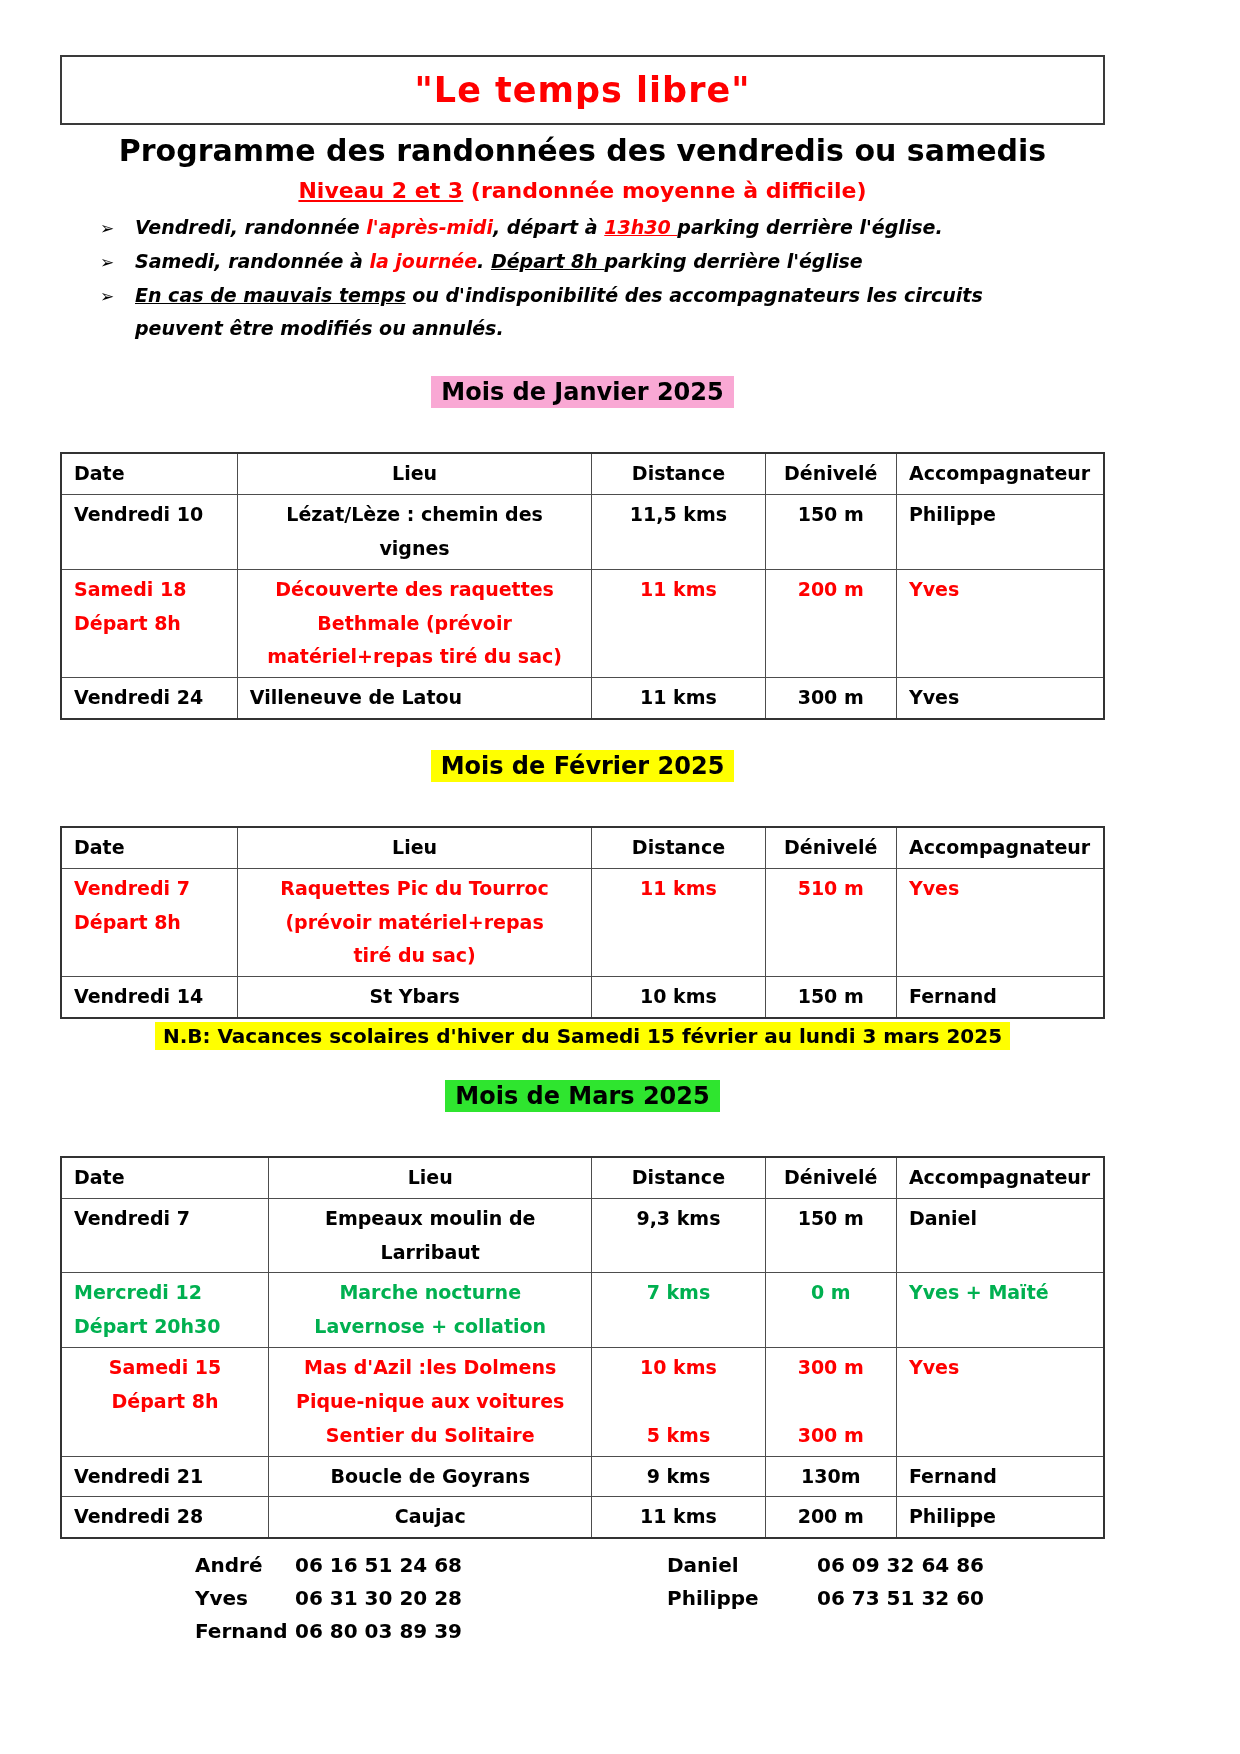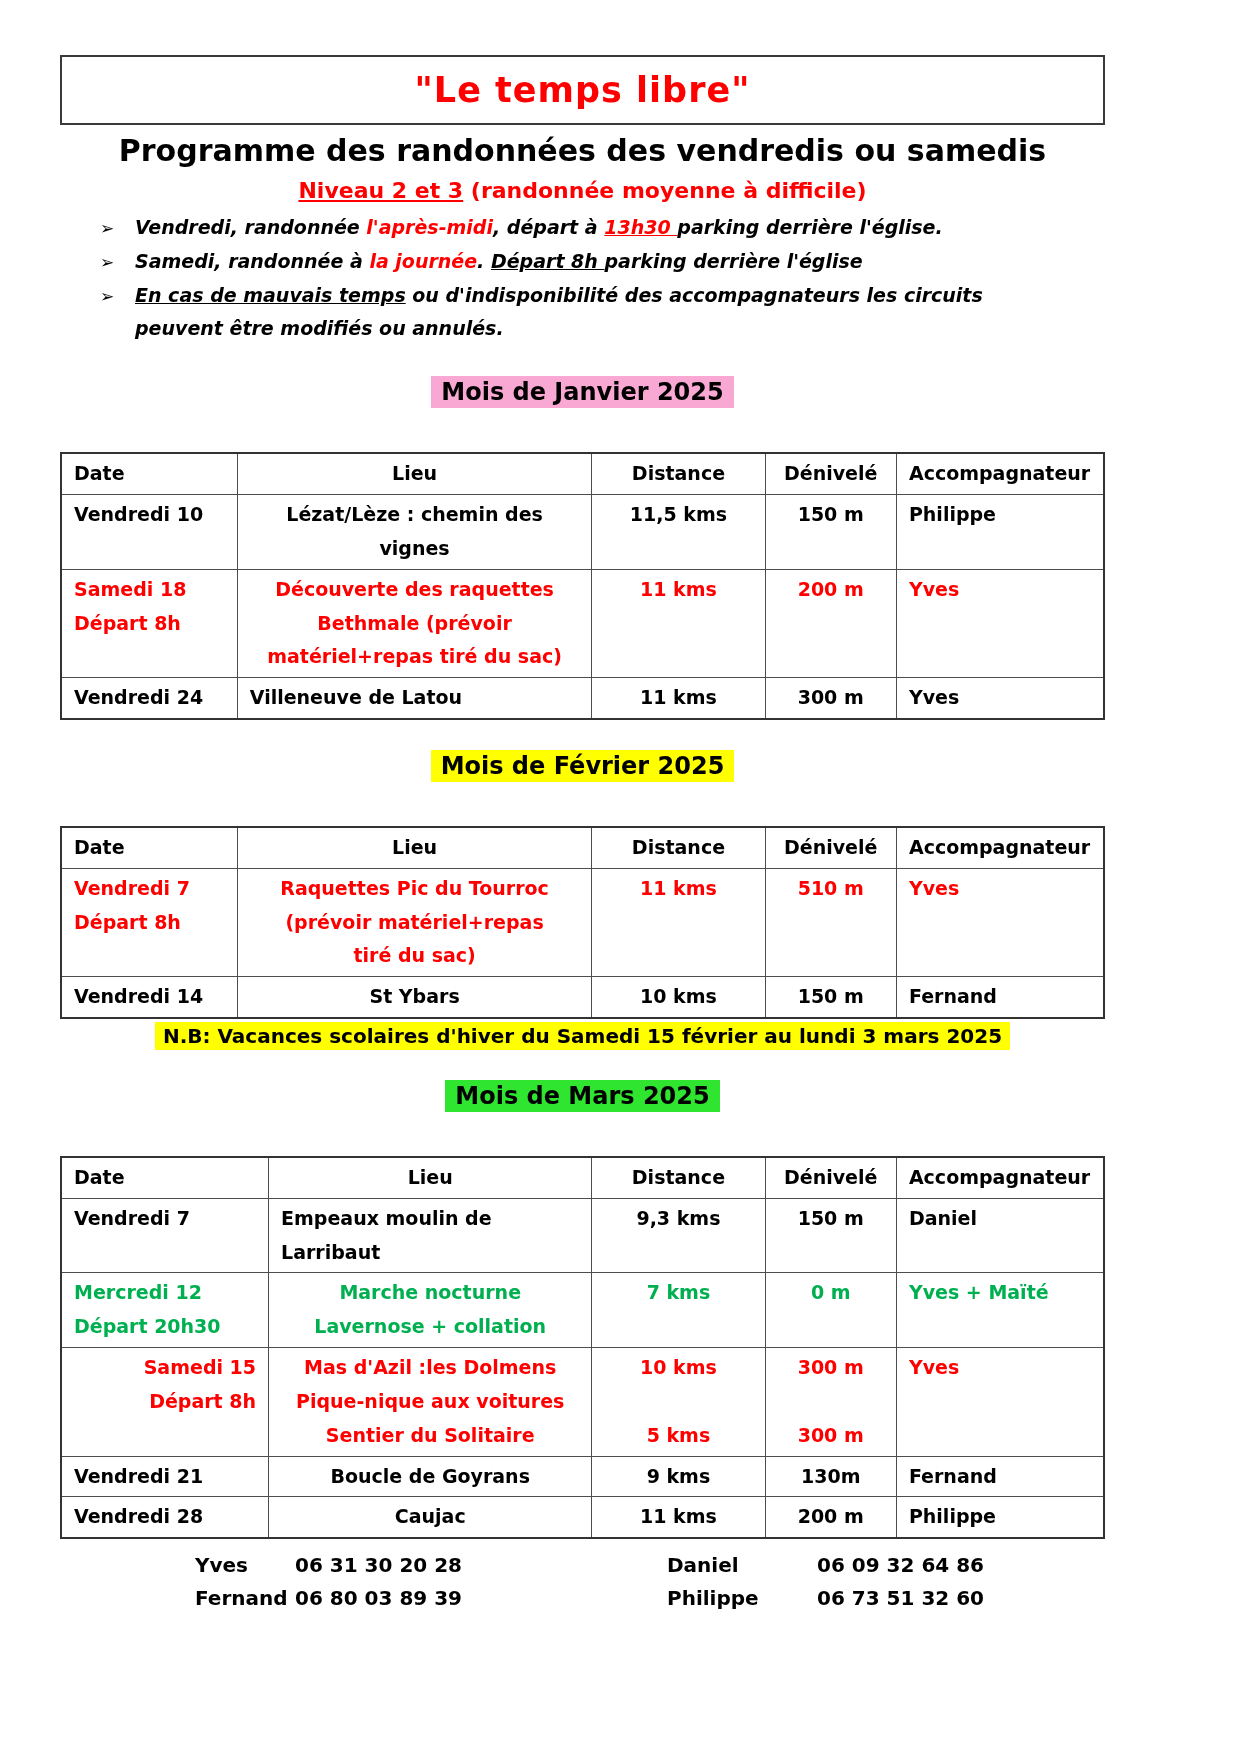--- a/index.html
+++ b/index.html
@@ -176,37 +176,37 @@
                 <th style="text-align: left;">Date</th>
                 <th style="text-align: center;">Lieu</th>
                 <th style="text-align: center;">Distance</th>
                 <th style="text-align: center;">Dénivelé</th>
                 <th style="text-align: left;">Accompagnateur</th>
               </tr>
             </thead>
             <tbody>
               <tr style="color: rgb(0, 0, 0);">
                 <td style="text-align: left;">Vendredi 7</td>
-                <td style="">Empeaux  moulin de
+                <td style="text-align: center;">Empeaux  moulin de
 Larribaut</td>
                 <td style="text-align: center;">9,3 kms</td>
                 <td style="text-align: center;">150 m</td>
                 <td style="text-align: left;">Daniel</td>
               </tr>
               <tr style="color: rgb(0, 176, 80);">
                 <td style="text-align: left;">Mercredi 12
 Départ 20h30</td>
                 <td style="text-align: center;">Marche nocturne
 Lavernose + collation</td>
                 <td style="text-align: center;">7 kms</td>
                 <td style="text-align: center;">0 m</td>
                 <td style="text-align: left;">Yves + Maïté</td>
               </tr>
               <tr style="color: rgb(255, 0, 0);">
-                <td style="text-align: right;">Samedi 15
+                <td style="text-align: center;">Samedi 15
 Départ 8h</td>
                 <td style="text-align: center;">Mas d'Azil :les Dolmens
 Pique-nique aux voitures
 Sentier du Solitaire</td>
                 <td style="text-align: center;">10 kms
 
 5 kms</td>
                 <td style="text-align: center;">300 m
 
 300 m</td>
@@ -227,20 +227,24 @@
                 <td style="text-align: left;">Philippe</td>
               </tr>
             </tbody>
           </table>
         </div>
       </div>
 
     <div class="contacts">
       <div class="contact-col left">
           <div class="contact-row">
+            <span class="cname">André</span>
+            <span class="cphone">06 16 51 24 68</span>
+          </div>
+          <div class="contact-row">
             <span class="cname">Yves</span>
             <span class="cphone">06 31 30 20 28</span>
           </div>
           <div class="contact-row">
             <span class="cname">Fernand</span>
             <span class="cphone">06 80 03 89 39</span>
           </div>
         </div>
       <div class="contact-col right">
           <div class="contact-row">

